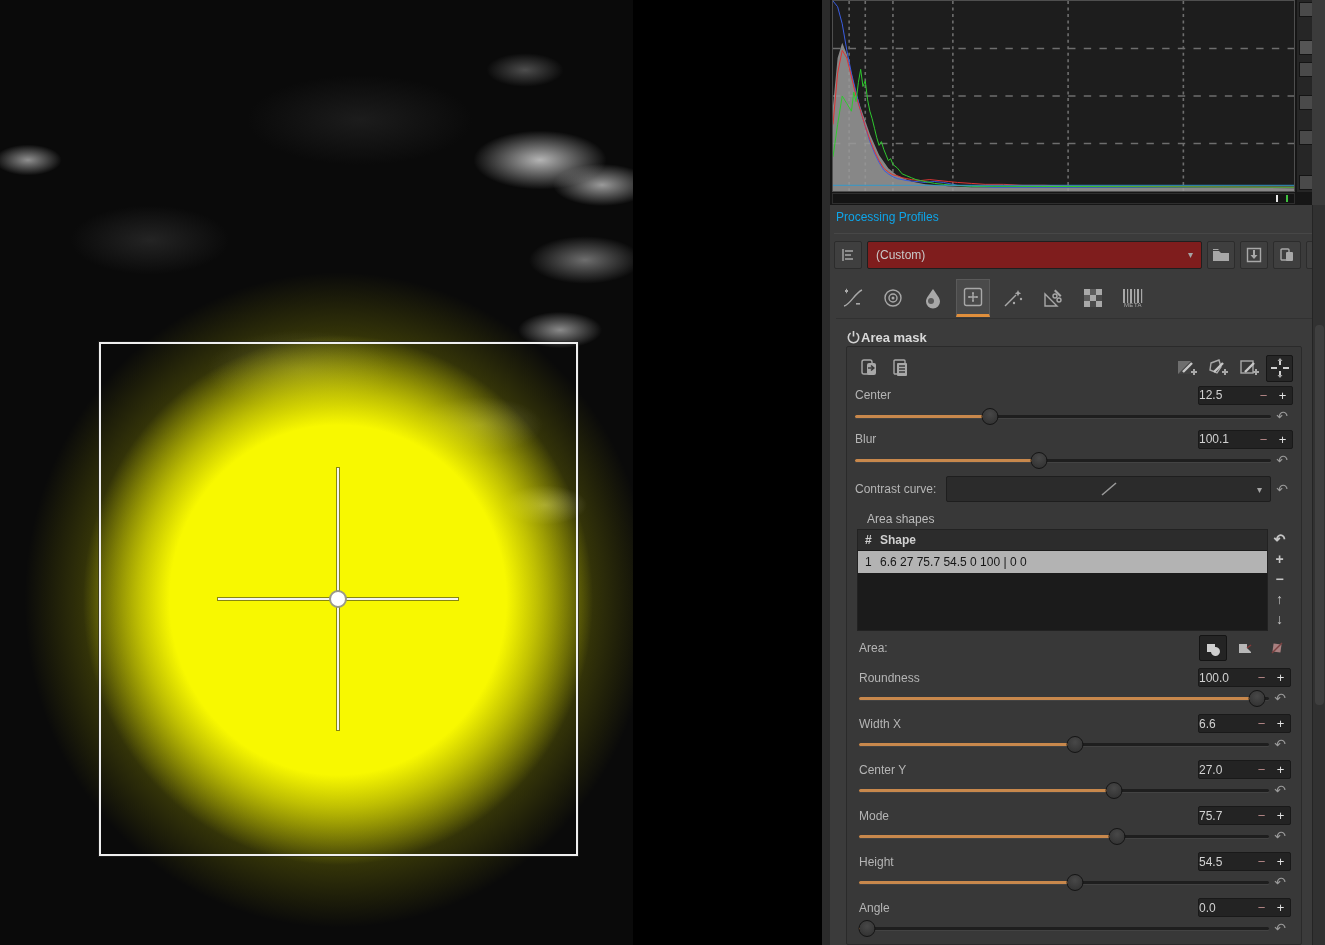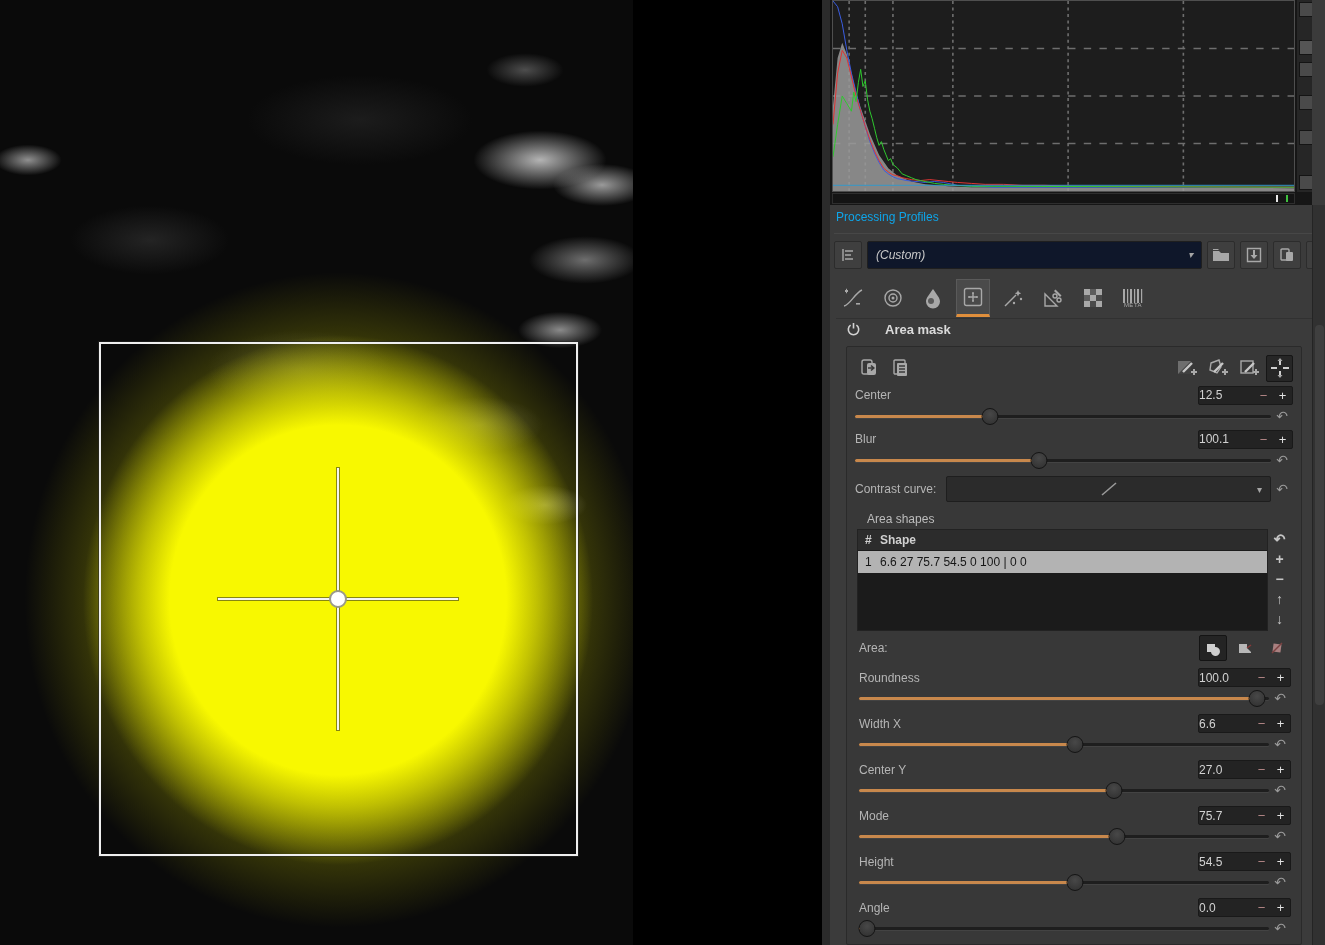--- a/index.html
+++ b/index.html
@@ -50,34 +50,34 @@
   #hist-scroll { left:2px; top:193px; width:463px; height:11px; background:#141414;
     border:1px solid #2e2e2e; }
   .hist-tick { position:absolute; top:1px; width:2px; height:7px; }
 
   
   #profiles-label { left:6px; top:210px; color:#0ea5e9; }
   #profiles-row { left:4px; top:233px; width:500px; height:38px; display:flex;
     align-items:center; gap:5px; border-top:1px solid #474747; padding-top:4px; }
   .tool-btn { width:28px; height:28px; background:#3f3f3f; border:1px solid #2c2c2c;
     border-radius:2px; display:flex; align-items:center; justify-content:center; flex:0 0 auto; }
-  #profile-select { flex:0 0 335px; height:28px; background:#0f172a; border:1px solid #1f1f1f;
-    border-radius:2px; display:flex; align-items:center; padding:0 8px; color:#c9c9c9;font-style:italic; }
+  #profile-select { flex:0 0 335px; height:28px; background:#7f1d1d; border:1px solid #1f1f1f;
+    border-radius:2px; display:flex; align-items:center; padding:0 8px; color:#c9c9c9; }
   #profile-select .caret { margin-left:auto; color:#a5a5a5; font-size:10px; }
 
   
   #tabs { left:6px; top:279px; width:486px; height:40px; display:flex; gap:6px;
     border-bottom:1px solid #313131; }
   .tab { width:34px; height:38px; display:flex; align-items:center; justify-content:center; }
   .tab.selected { background:#4a4a4a; border:1px solid #5a5a5a; border-bottom:3px solid #e08f3c; }
   .tab svg { display:block; }
   .meta-label { font-size:6px; color:#aaa; letter-spacing:.5px; text-align:center; line-height:4px; }
 
   
-  #am-header { left:16px; top:322px; display:flex; align-items:center; gap:24px;justify-content:center; }
+  #am-header { left:16px; top:330px; display:flex; align-items:center; gap:0;justify-content:center; }
   #am-title { font-weight:bold; color:#dadada; font-size:13px; }
   #mask-frame { left:16px; top:346px; width:456px; height:599px; background:#383838;
     border:1px solid #2a2a2a; border-radius:2px; padding:6px 8px 0 8px; overflow:hidden; }
 
   .iconrow { display:flex; align-items:center; height:30px; gap:4px; }
   .sq-btn { width:27px; height:27px; display:flex; align-items:center; justify-content:center;
     border-radius:2px; }
   .sq-btn.pressed { background:#262626; border:1px solid #161616; }
   .spacer { flex:1; }
 

